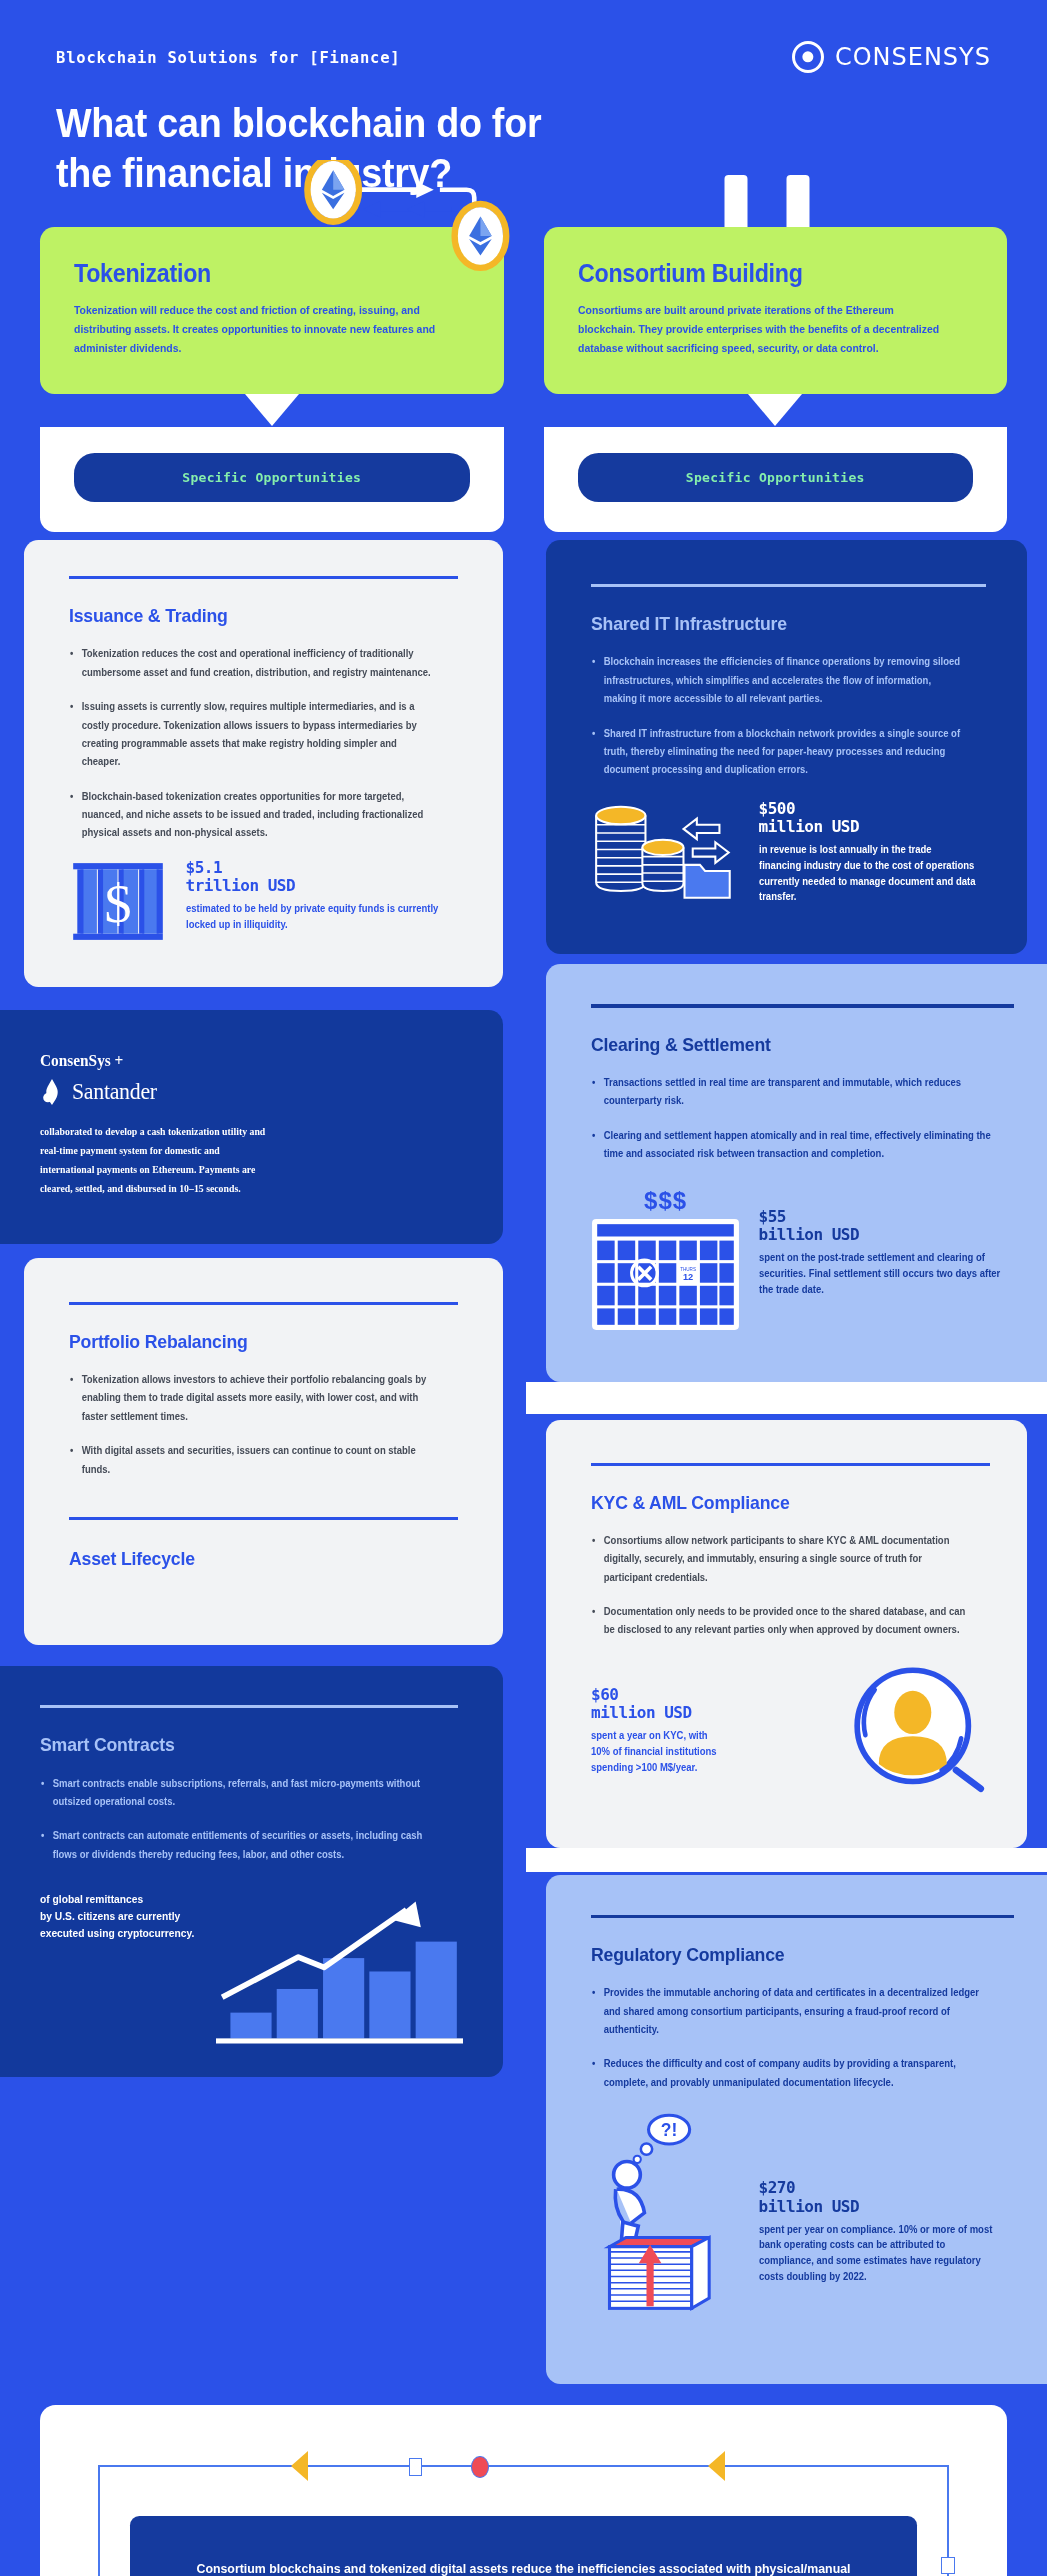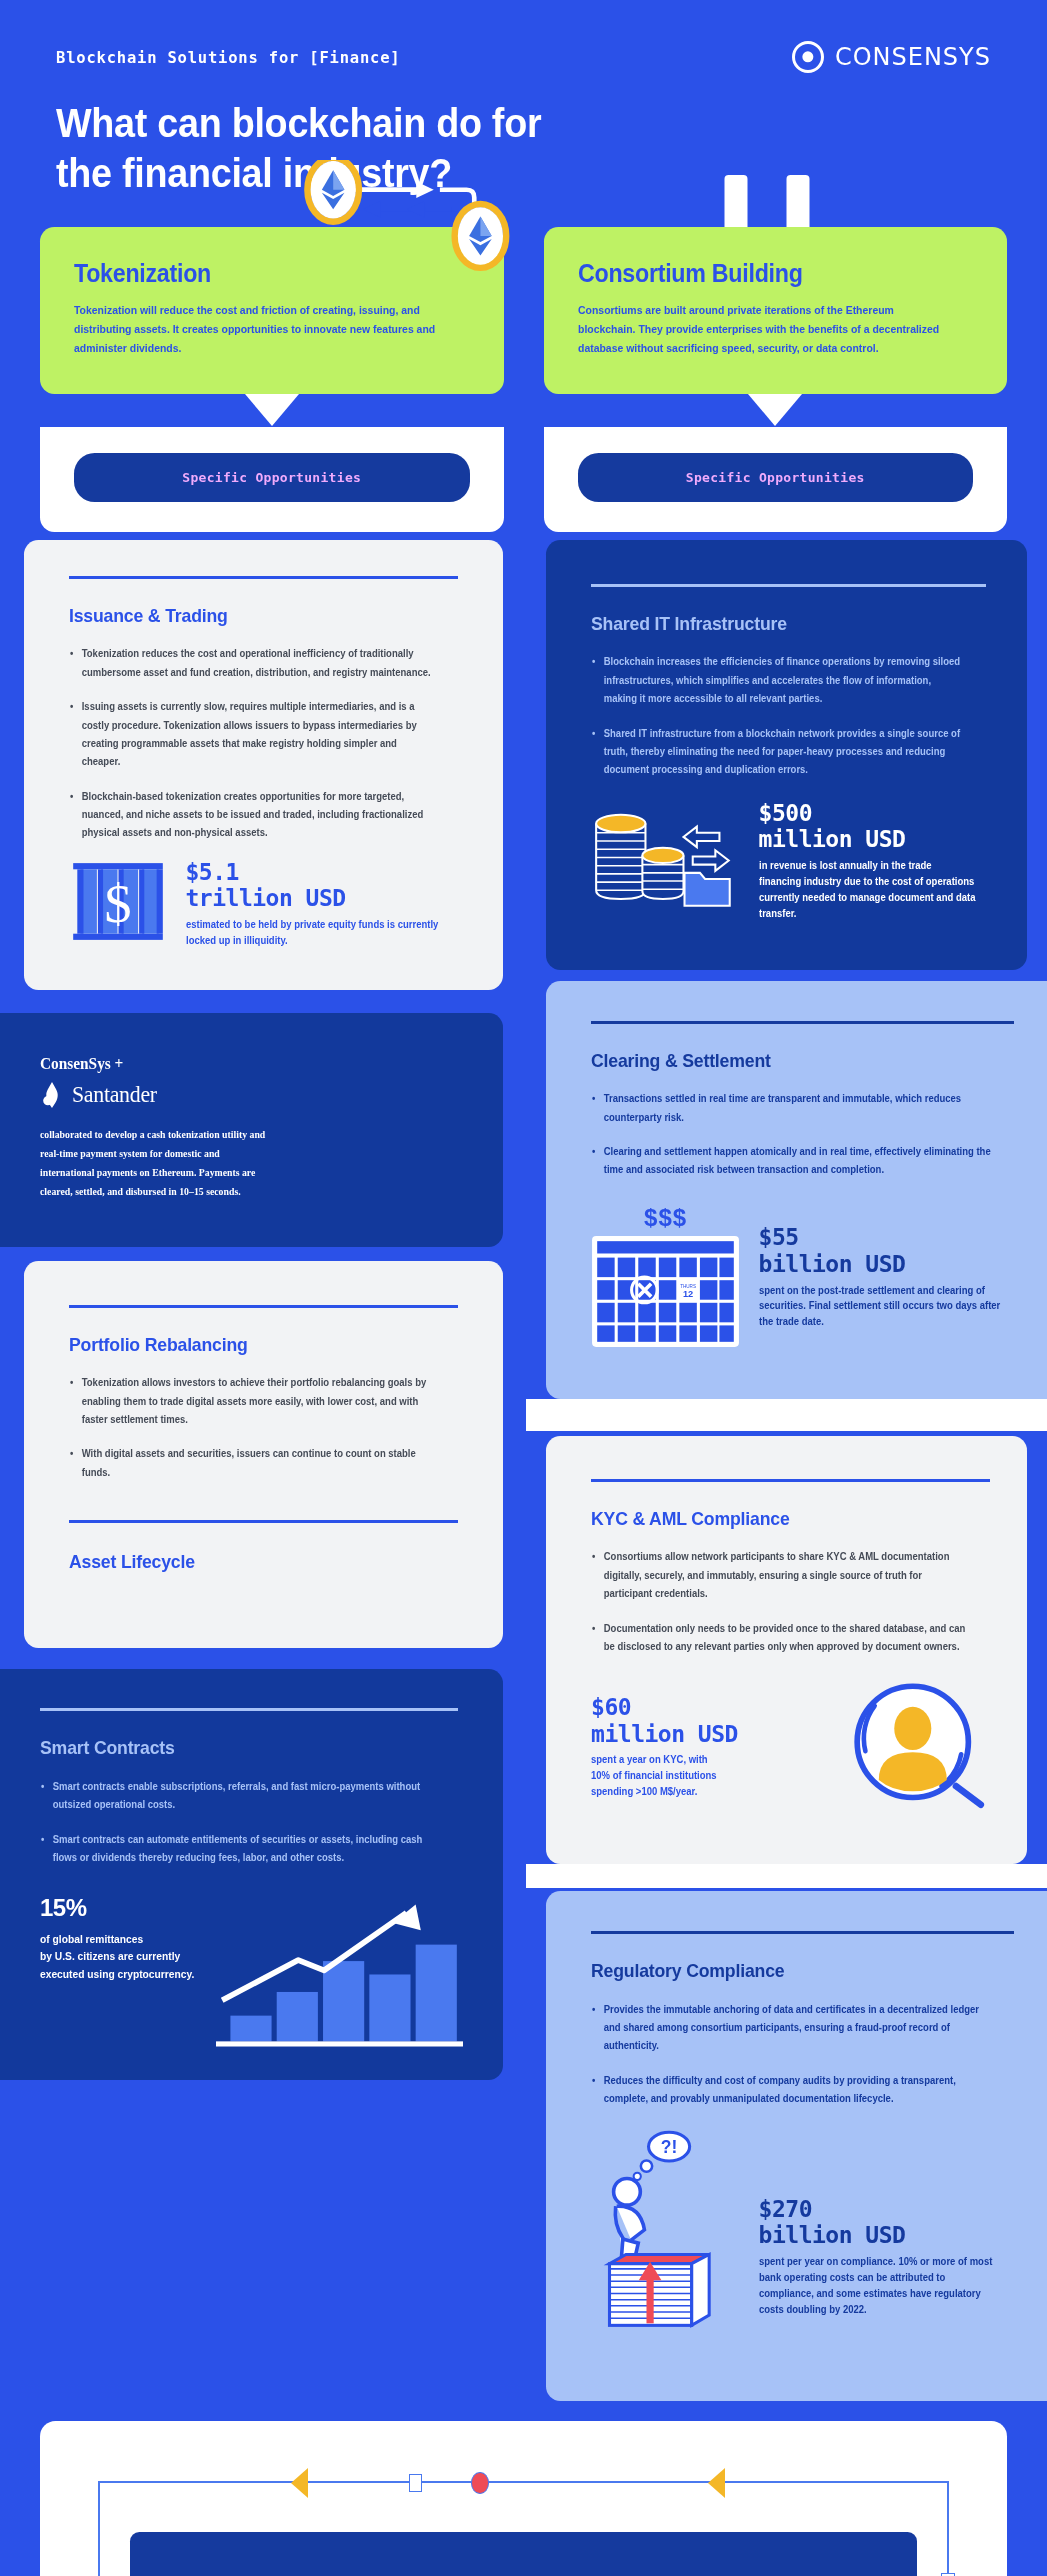--- a/index.html
+++ b/index.html
@@ -148,21 +148,21 @@
     position: relative;
     z-index: 2;
   }
   .pill {
     background: #153a9e;
     border-radius: 20.6px;
     height: 49px;
     display: flex;
     align-items: center;
     justify-content: center;
-    color: #f0abfc;
+    color: #86efac;
     font-family: "DejaVu Sans Mono", "Liberation Mono", monospace;
     font-size: 13px;
     font-weight: 700;
     letter-spacing: 0.3px;
   }
 
   
   .eth-decor {
     position: absolute;
     right: -9.3px;
@@ -263,21 +263,21 @@
 
   
   .stat-row {
     display: flex;
     align-items: flex-start;
     gap: 18.5px;
     margin-top: 13.4px;
   }
   .stat-num {
     font-family: "DejaVu Sans Mono", "Liberation Mono", monospace;
-    font-size: 23px;
+    font-size: 16px;
     font-weight: 700;
     line-height: 1.16;
     letter-spacing: -0.5px;
     white-space: pre-line;
   }
   .stat-desc {
     font-size: 10px;
     line-height: 1.58;
     font-weight: 700;
     margin-top: 5.2px;
@@ -525,21 +525,20 @@
       <div class="spacer-blue" style="height:20.6px"></div>
 
       <div class="sec darkblue lcard-full" style="border-radius:0 14.4px 14.4px 0;padding:39px 45px 31px 40px">
         <div class="rule light"></div>
         <div class="sec-title pale">Smart Contracts</div>
         <ul class="bullets pale">
           <li>Smart contracts enable subscriptions, referrals, and fast micro-payments without outsized operational costs.</li>
           <li>Smart contracts can automate entitlements of securities or assets, including cash flows or dividends thereby reducing fees, labor, and other costs.</li>
         </ul>
         <div style="margin-top:27px;position:relative;min-height:155px">
-          <div class="stat-num c-white" style="font-family:'Liberation Sans',sans-serif;font-size:24px;font-weight:800">15%</div>
           <div class="stat-desc c-white" style="margin-top:9.3px;font-size:10.8px;line-height:1.6;white-space:pre-line">of global remittances
 by U.S. citizens are currently
 executed using cryptocurrency.</div>
           <div style="position:absolute;right:-5.2px;bottom:-6.2px">
             <svg width="247" height="155" viewBox="0 0 480 300">
               <rect x="28" y="228" width="80" height="50" fill="#4a79ef"></rect>
               <rect x="118" y="182" width="80" height="96" fill="#4a79ef"></rect>
               <rect x="208" y="122" width="80" height="156" fill="#4a79ef"></rect>
               <rect x="298" y="148" width="80" height="130" fill="#4a79ef"></rect>
               <rect x="388" y="90" width="80" height="188" fill="#4a79ef"></rect>

